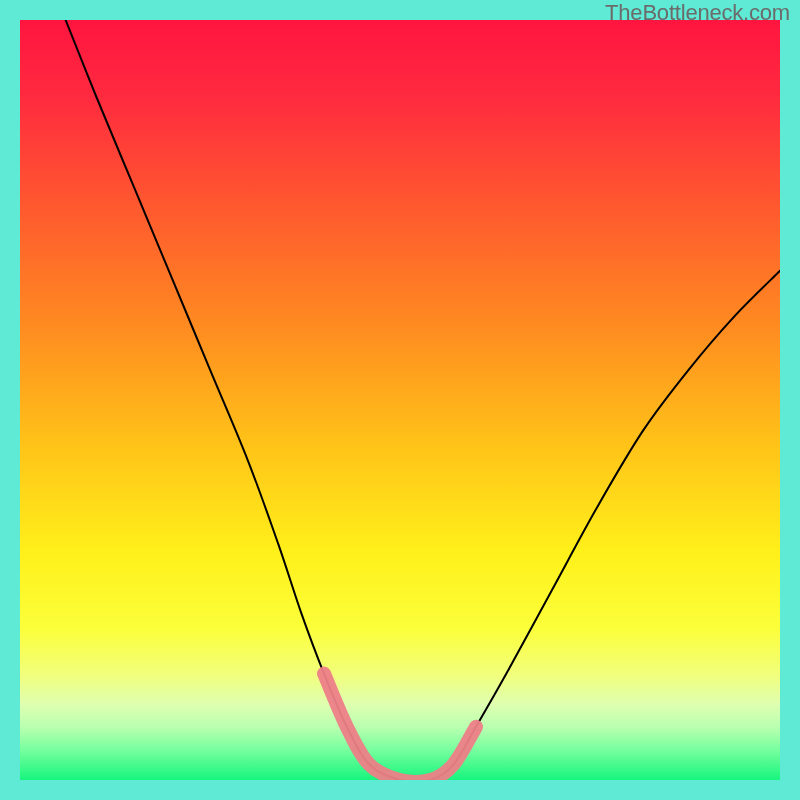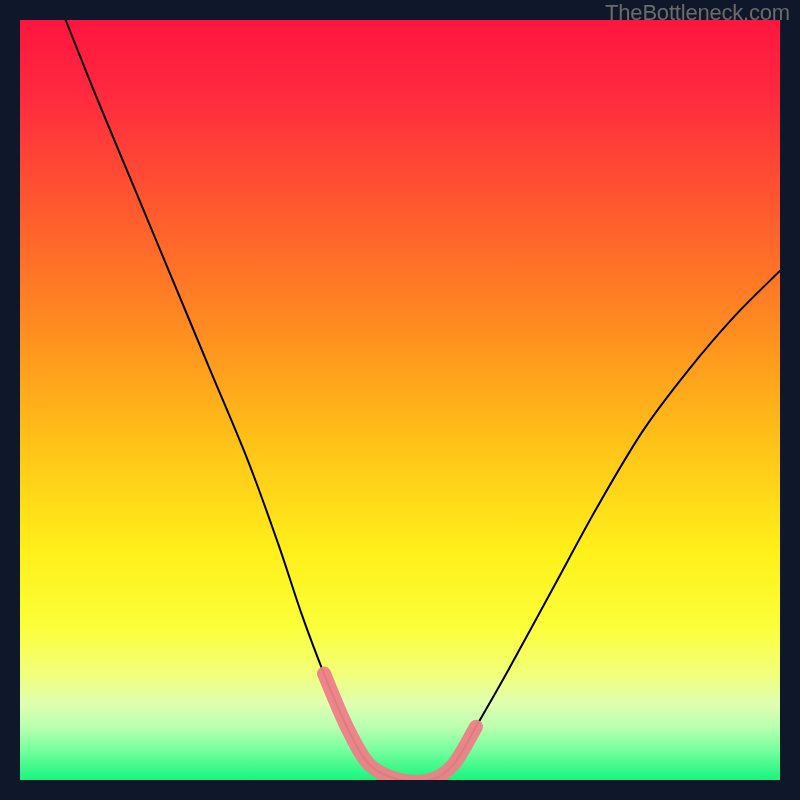--- a/index.html
+++ b/index.html
@@ -10,21 +10,21 @@
     background: #000;
     overflow: hidden;
     font-family: Arial, Helvetica, sans-serif;
   }
   .frame {
     position: absolute;
     top: 0;
     left: 0;
     width: 800px;
     height: 800px;
-    background: #0f172a;
+    background: #5eead4;
   }
   .plot-area {
     position: absolute;
     left: 20px;
     top: 20px;
     width: 760px;
     height: 760px;
     overflow: hidden;
   }
   .attribution {

